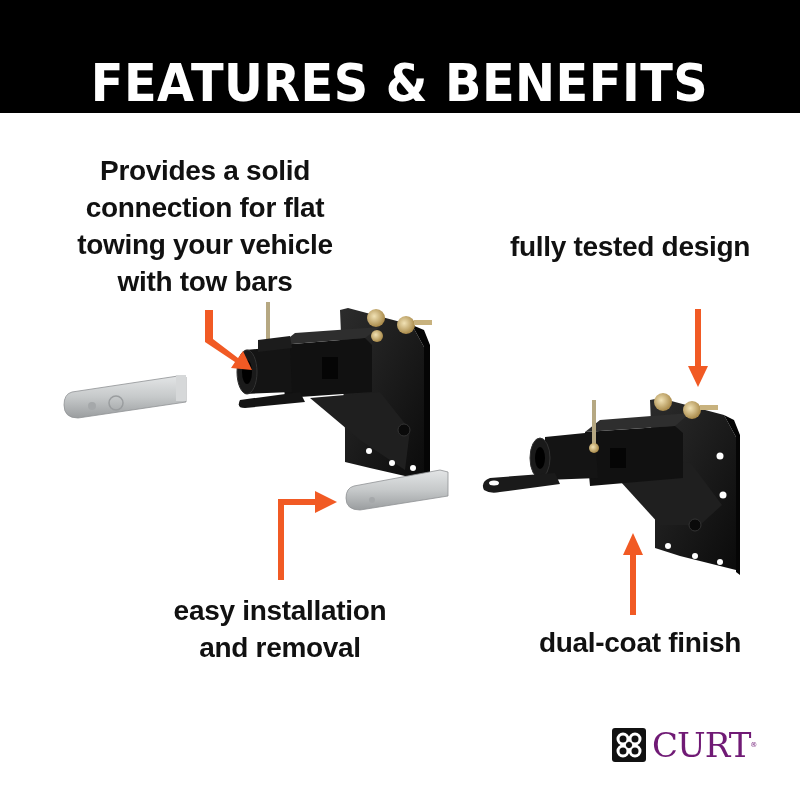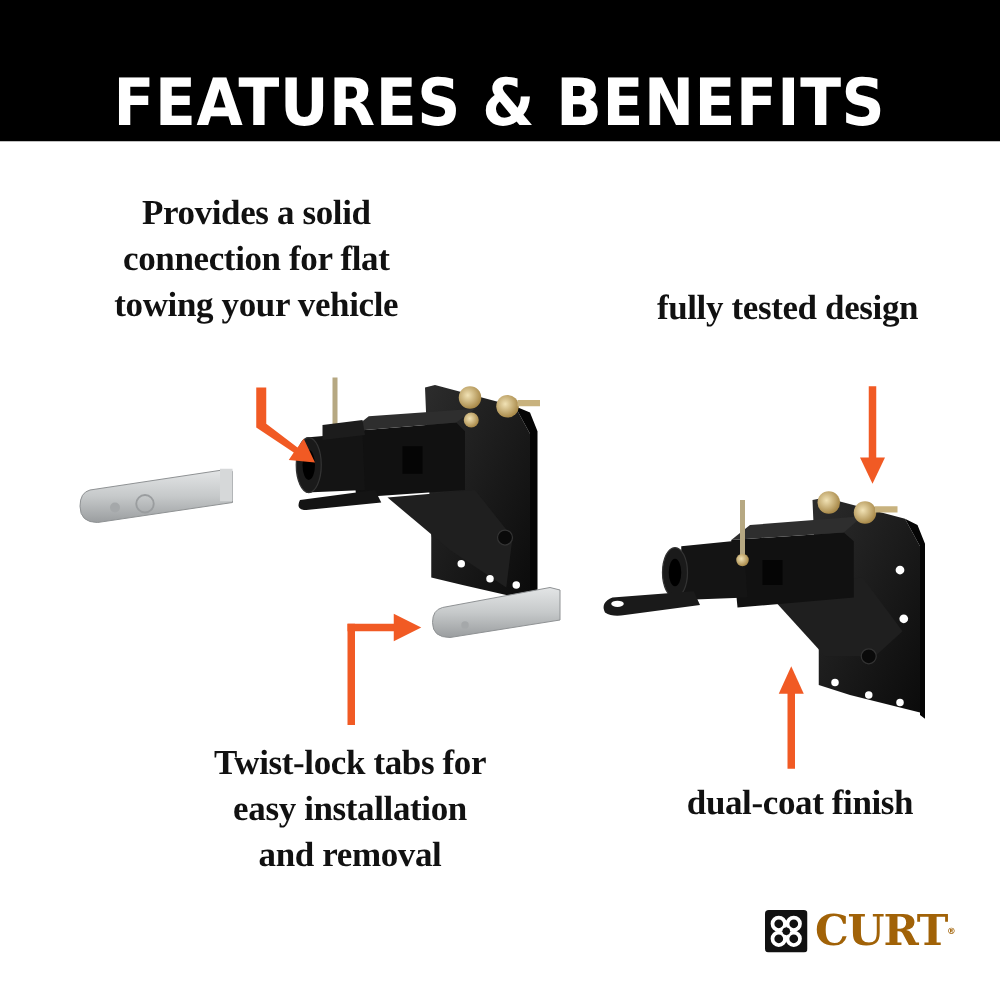--- a/index.html
+++ b/index.html
@@ -11,39 +11,39 @@
       background: #000000; display: flex; align-items: flex-end; justify-content: center;
     }
     .header-title {
       color: #ffffff; font-weight: bold; font-size: 52px; letter-spacing: 0.5px;
       font-family: "DejaVu Sans", sans-serif; transform: scaleX(0.92);
     }
 
     .callout {
       position: absolute; text-align: center; font-weight: bold;
       font-size: 28px; line-height: 37px; color: #111111;
-      font-family: Liberation Serif, serif; letter-spacing: -0.3px;
+      font-family: Liberation Sans, sans-serif; letter-spacing: -0.3px;
     }
     .callout span { display: block; white-space: nowrap; }
 
     #callout-connection { left: 40px; top: 152px; width: 330px; }
     #callout-design { left: 470px; top: 228px; width: 320px; }
     #callout-twistlock { left: 120px; top: 592px; width: 320px; }
     #callout-finish { left: 480px; top: 624px; width: 320px; }
 
     .art { position: absolute; left: 0; top: 0; width: 800px; height: 800px; pointer-events: none; }
 
     .logo {
       position: absolute; left: 612px; top: 724px; height: 42px;
       display: flex; align-items: center; gap: 6px;
     }
     .logo-mark { width: 34px; height: 34px; }
     .logo-text {
-      font-family: "DejaVu Serif", serif; font-weight: bold; font-size: 34px;
-      letter-spacing: -1px; color: #a16207; line-height: 50px;
+      font-family: "DejaVu Serif", serif; font-weight: normal; font-size: 34px;
+      letter-spacing: -1px; color: #701a75; line-height: 50px;
     }
     .logo-reg { font-size: 7px; vertical-align: top; font-family: "DejaVu Sans", sans-serif; }
   </style>
 </head>
 <body>
 
 <div class="header-bar">
   <div class="header-title">FEATURES &amp; BENEFITS</div>
 </div>
 
@@ -147,28 +147,28 @@
   <g fill="#f15a24">
     <rect x="630" y="552" width="6" height="63"></rect>
     <polygon points="623,555 643,555 633,533"></polygon>
   </g>
 </svg>
 
 <div class="callout" id="callout-connection">
   <span>Provides a solid</span>
   <span>connection for flat</span>
   <span>towing your vehicle</span>
+  <span>with tow bars</span>
 </div>
 
 <div class="callout" id="callout-design">
   <span>fully tested design</span>
 </div>
 
 <div class="callout" id="callout-twistlock">
-  <span>Twist-lock tabs for</span>
   <span>easy installation</span>
   <span>and removal</span>
 </div>
 
 <div class="callout" id="callout-finish">
   <span>dual-coat finish</span>
 </div>
 
 <div class="logo">
   <svg class="logo-mark" viewBox="0 0 34 34" xmlns="http://www.w3.org/2000/svg">

